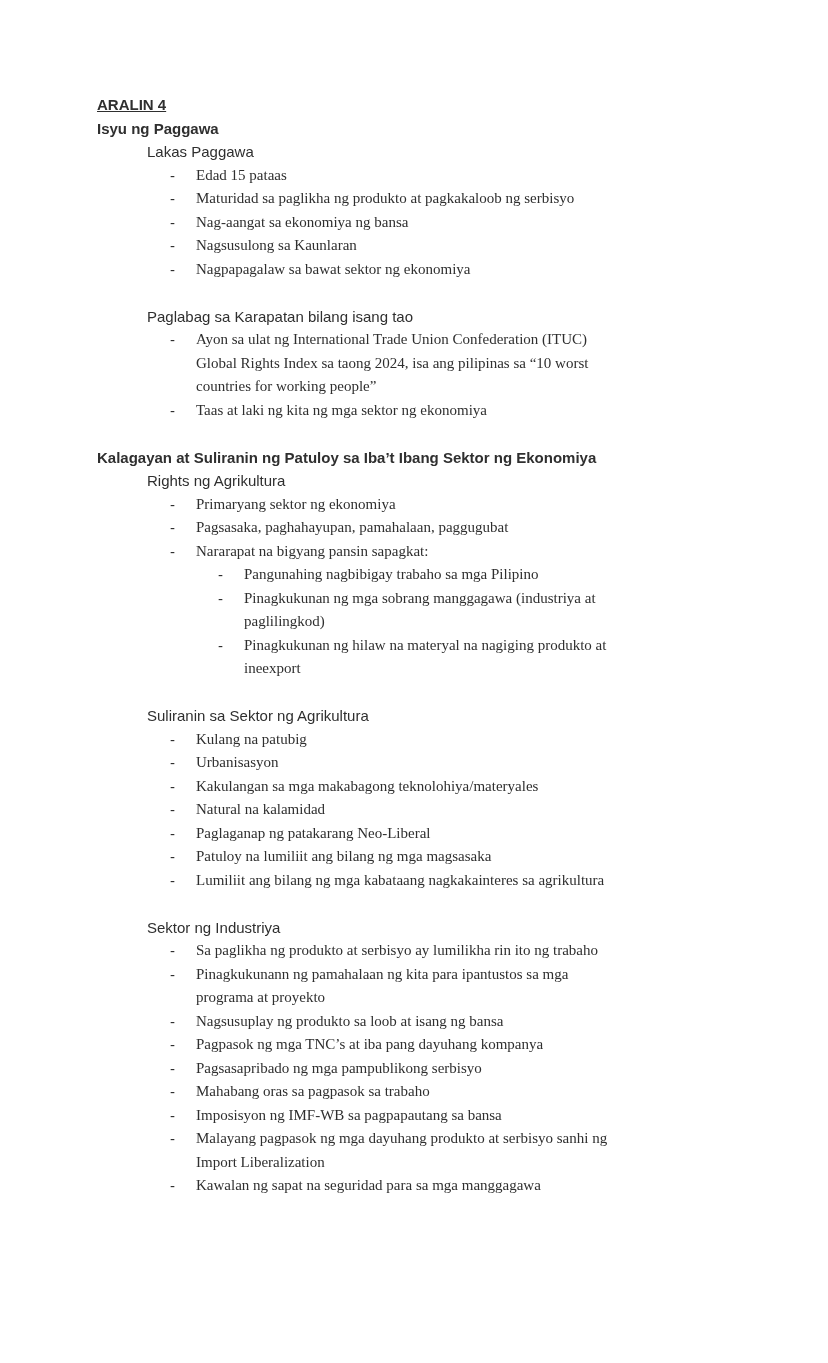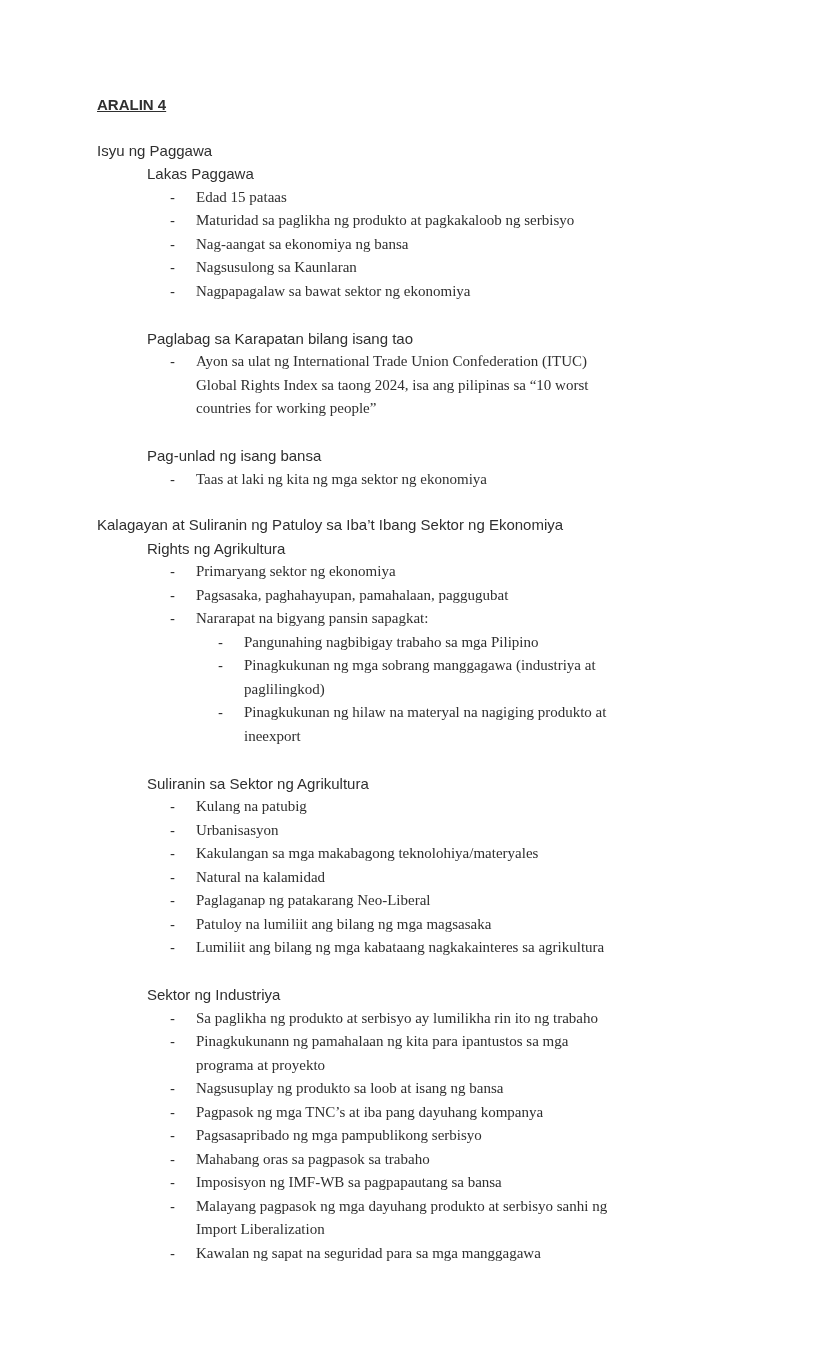--- a/index.html
+++ b/index.html
@@ -18,22 +18,21 @@
     font-size: 15px;
     line-height: 23.5px;
     color: #2f2f2f;
   }
   .block { }
   .block.title {
     font-weight: 700;
     text-decoration: underline;
   }
   .block.h1 {
-    font-weight: 400;
-    margin-top: 22px;
+    font-weight: 700;
   }
   .block.h2 {
     font-weight: 400;
     margin-left: 50px;
   }
   .block.b1 {
     display: flex;
     margin-left: 73px;
   }
   .block.b2 {
@@ -77,21 +76,20 @@
     </div>
     <div class="block b1">
       <span class="dash">-</span>
       <span class="txt">Nagpapagalaw sa bawat sektor ng ekonomiya</span>
     </div>
     <div class="block h2 space-before">Paglabag sa Karapatan bilang isang tao</div>
     <div class="block b1">
       <span class="dash">-</span>
       <span class="txt">Ayon sa ulat ng International Trade Union Confederation (ITUC) Global Rights Index sa taong 2024, isa ang pilipinas sa “10 worst countries for working people”</span>
     </div>
-    <div class="block h2 space-before">Pag-unlad ng isang bansa</div>
     <div class="block b1">
       <span class="dash">-</span>
       <span class="txt">Taas at laki ng kita ng mga sektor ng ekonomiya</span>
     </div>
     <div class="block h1 space-before">Kalagayan at Suliranin ng Patuloy sa Iba’t Ibang Sektor ng Ekonomiya</div>
     <div class="block h2">Rights ng Agrikultura</div>
     <div class="block b1">
       <span class="dash">-</span>
       <span class="txt">Primaryang sektor ng ekonomiya</span>
     </div>

